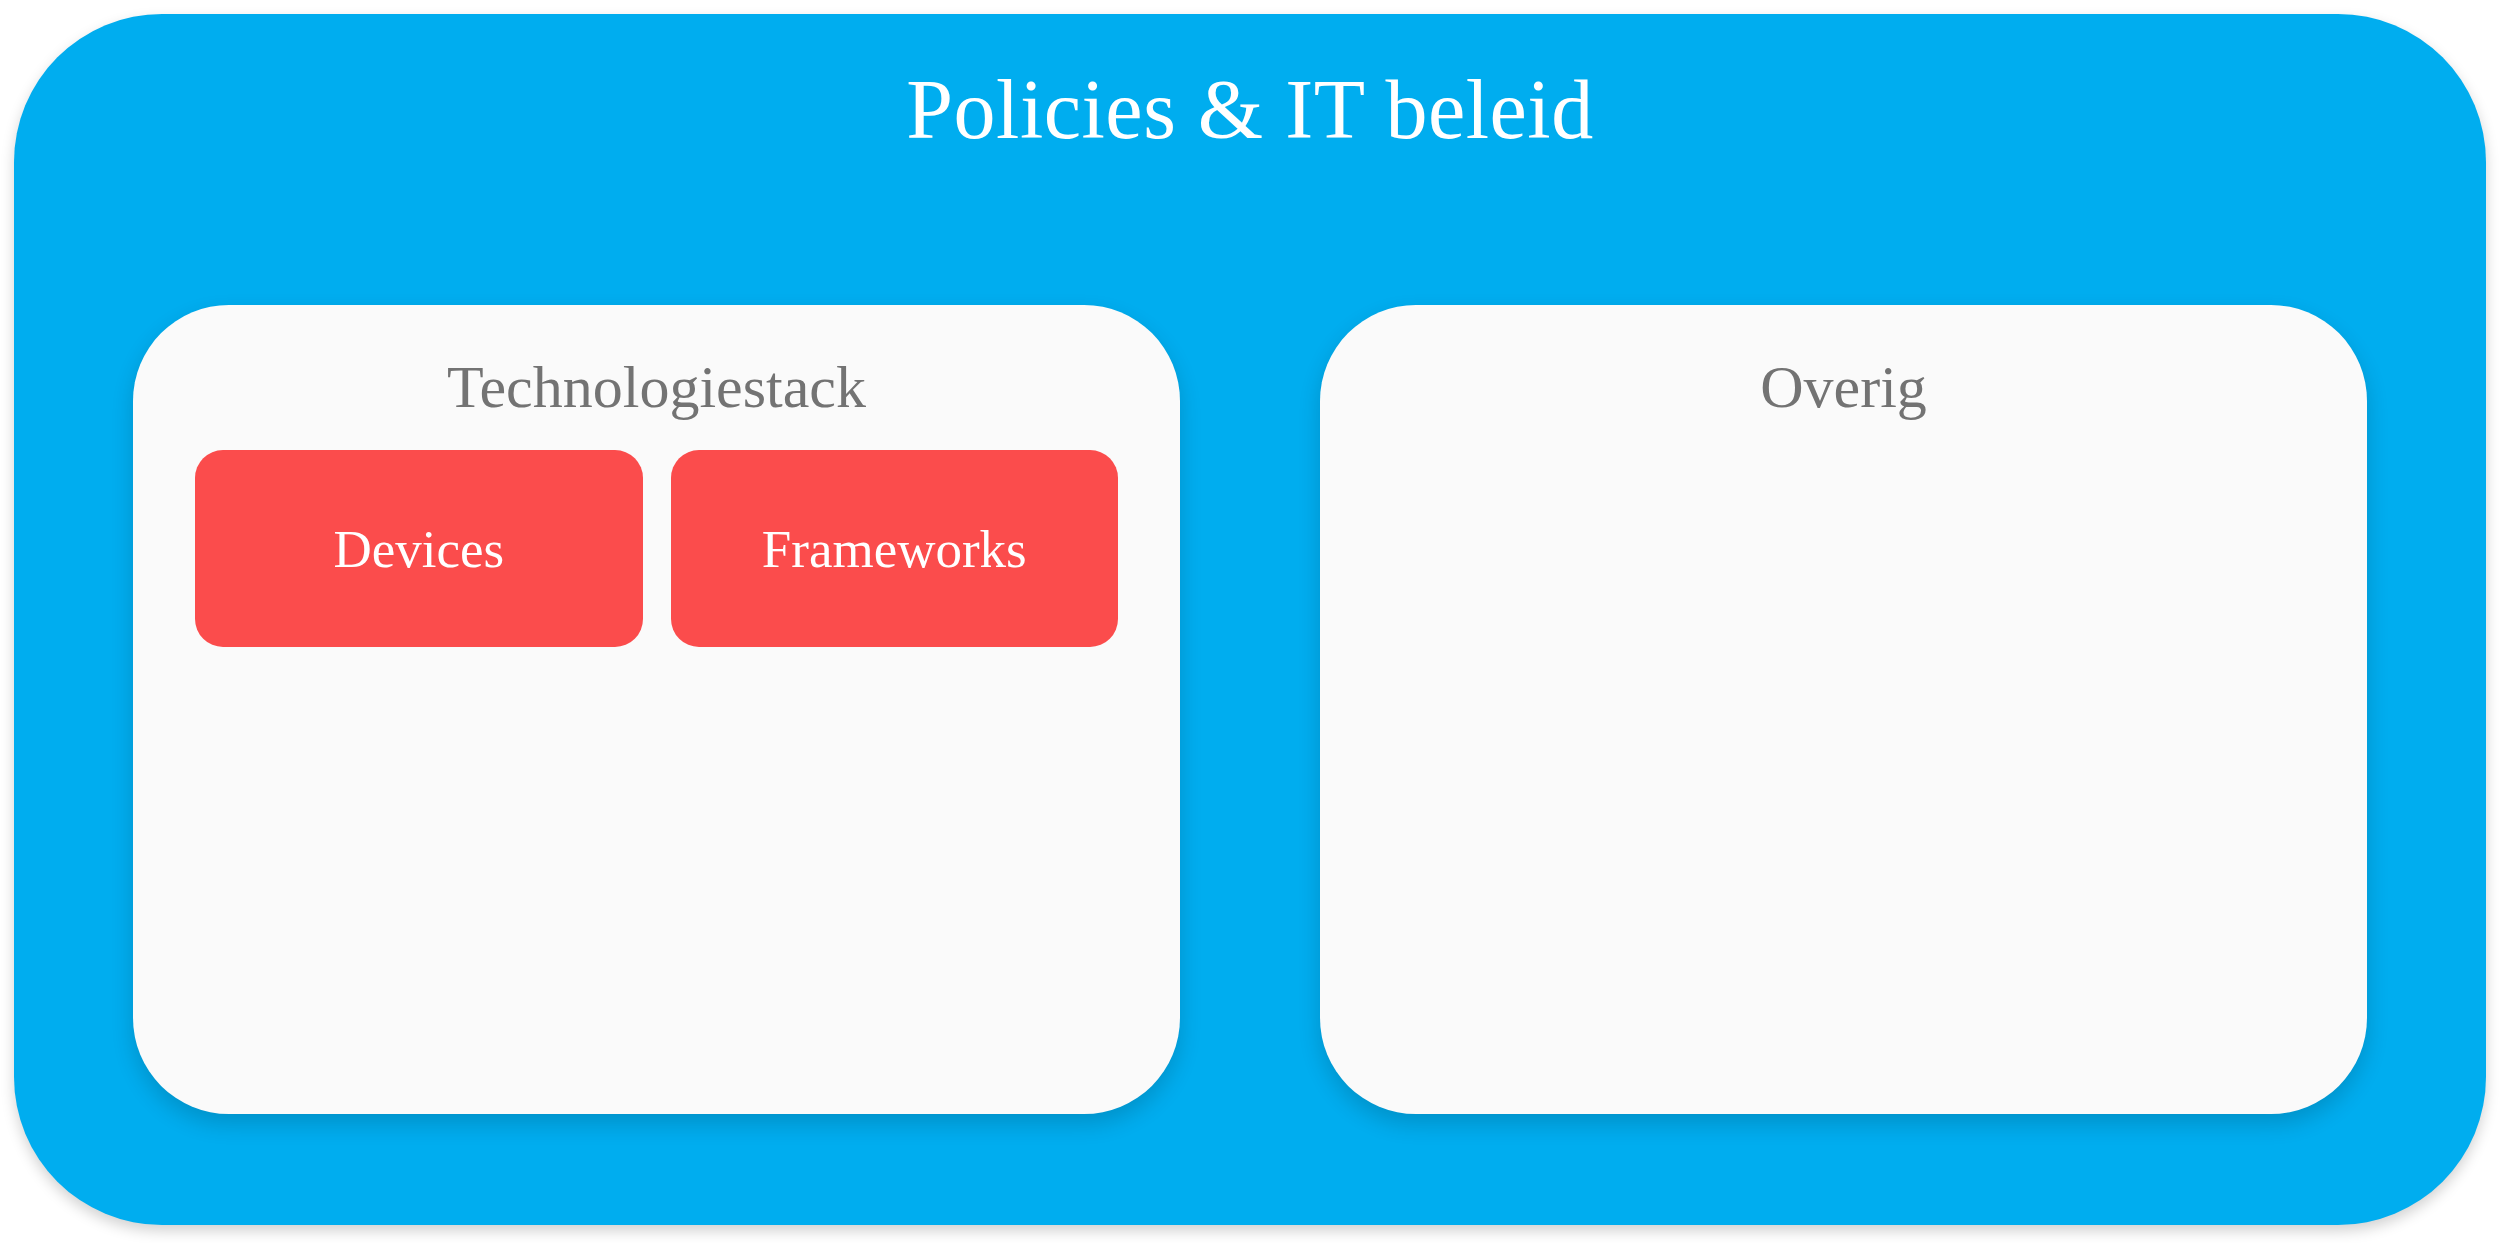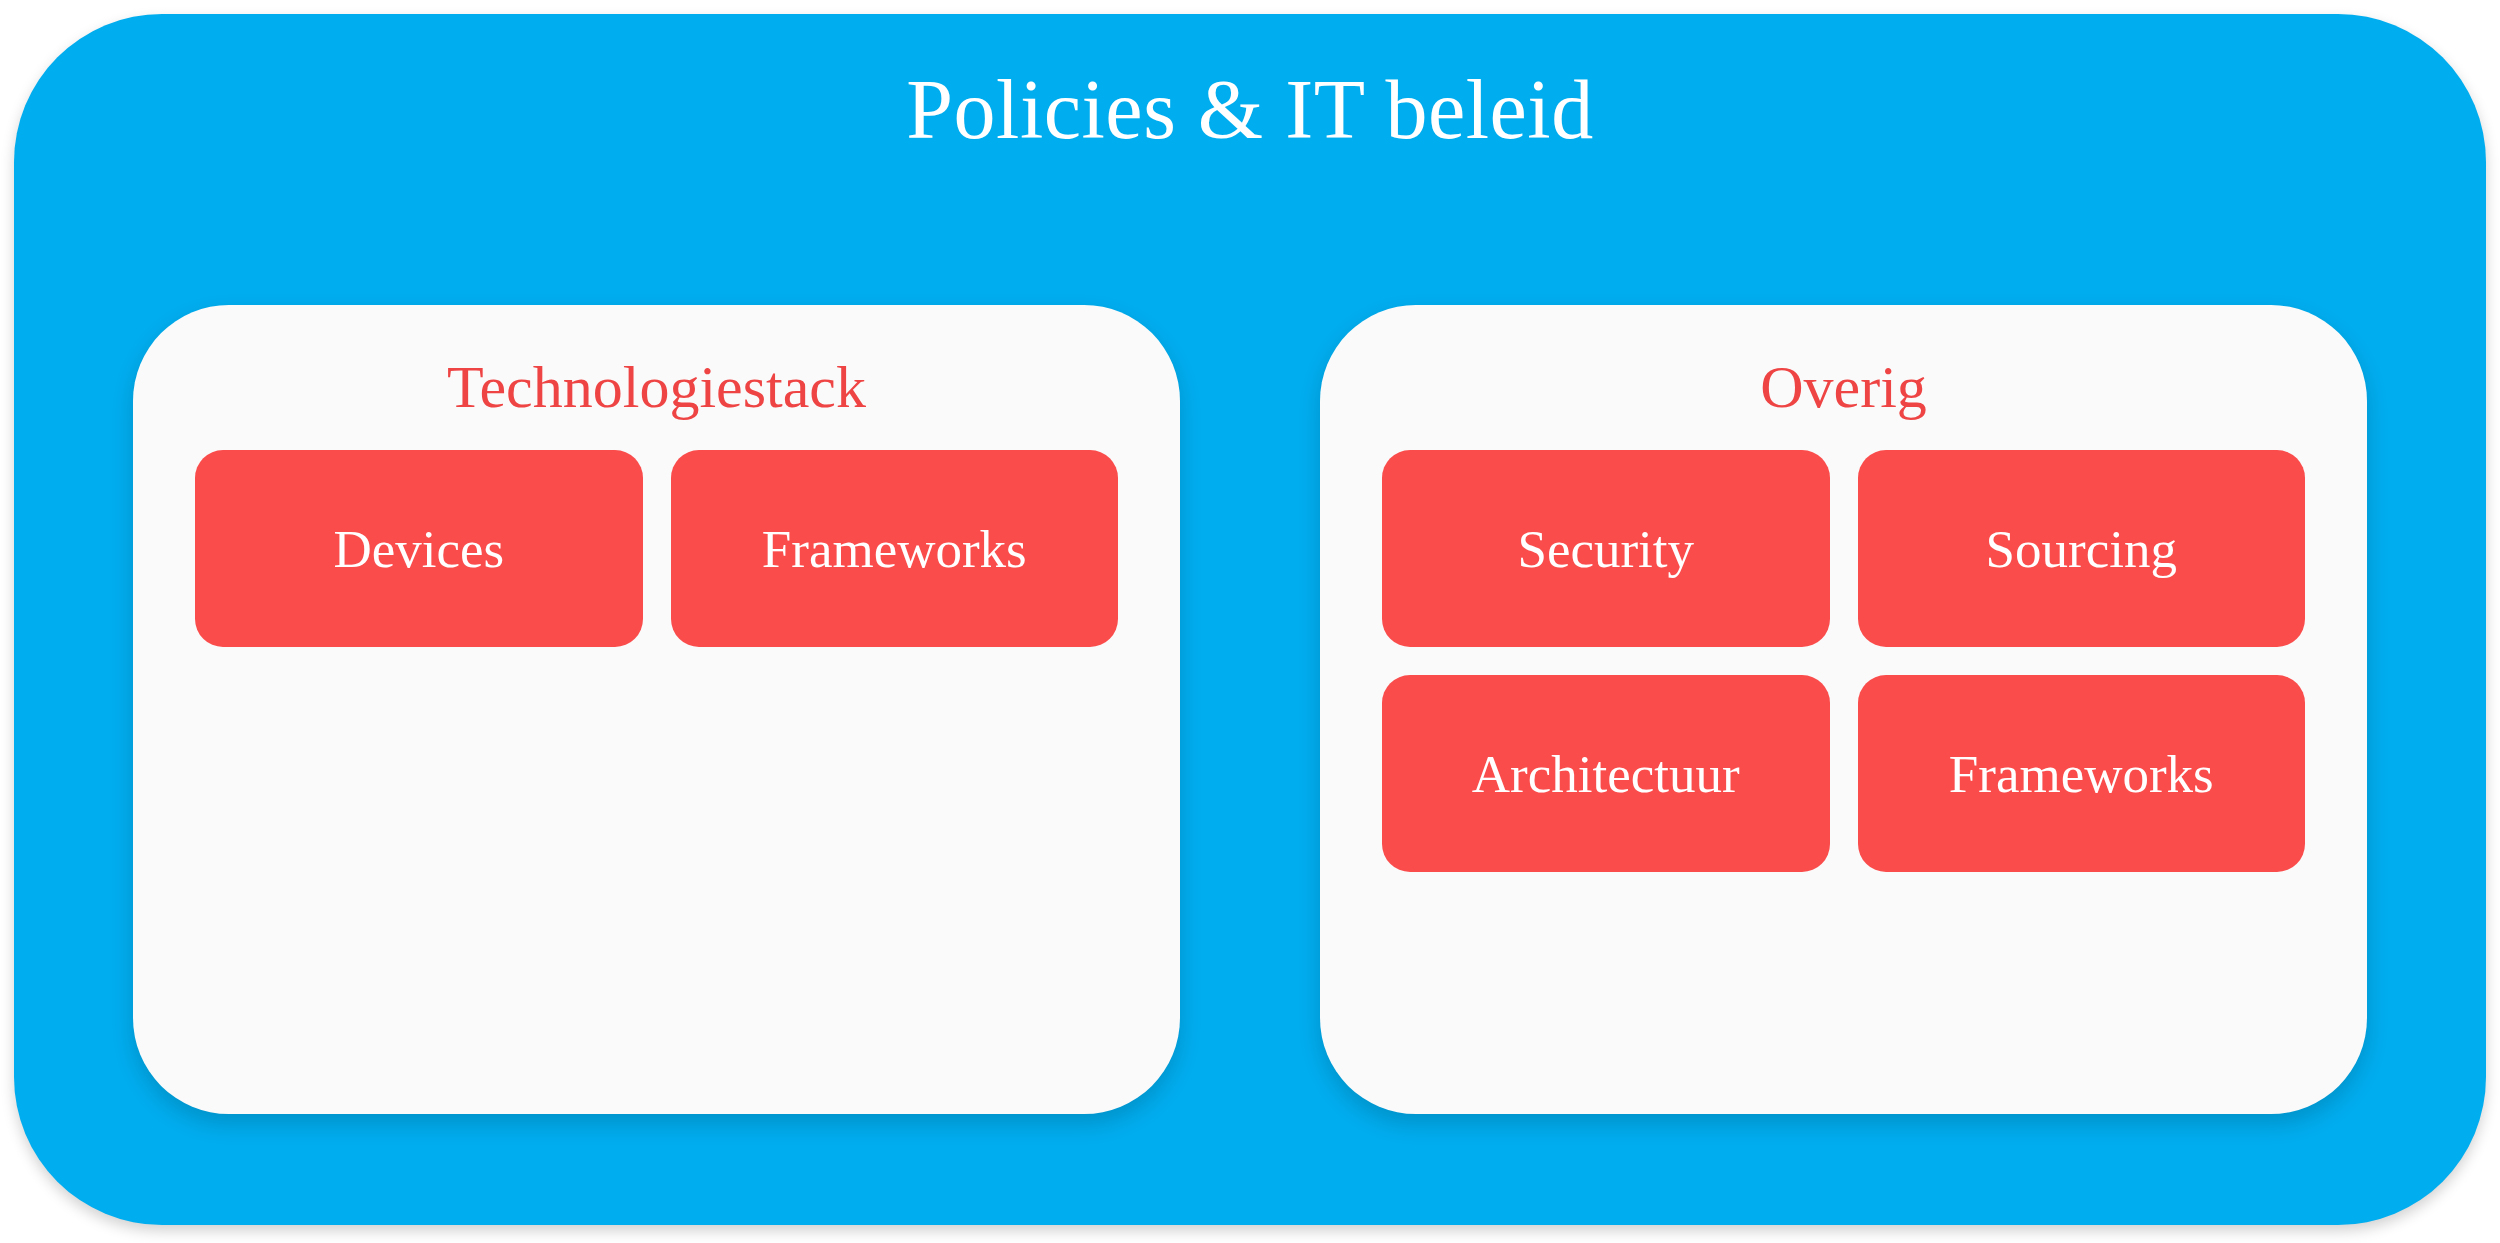--- a/index.html
+++ b/index.html
@@ -66,21 +66,21 @@
     border-radius: 96px;
     box-shadow: 0 10px 22px rgba(0,0,0,0.16);
     box-sizing: border-box;
     padding: 36px 62px 62px 62px;
     display: flex;
     flex-direction: column;
     align-items: center;
   }
 
   .panel-title {
-    color: #ef4444;
+    color: #737373;
     font-size: 60px;
     line-height: 92px;
     font-weight: 400;
     text-align: center;
     white-space: nowrap;
     margin-bottom: 17px;
   }
 
   .chip-grid {
     width: 100%;
@@ -122,23 +122,17 @@
       <div class="panel">
         <div class="panel-title">Technologiestack</div>
         <div class="chip-grid">
           <div class="chip">Devices</div>
           <div class="chip">Frameworks</div>
         </div>
       </div>
 
       <div class="panel">
         <div class="panel-title">Overig</div>
-        <div class="chip-grid">
-          <div class="chip">Security</div>
-          <div class="chip">Sourcing</div>
-          <div class="chip">Architectuur</div>
-          <div class="chip">Frameworks</div>
-        </div>
       </div>
 
     </div>
   </div>
 </div>
 
 </body></html>

